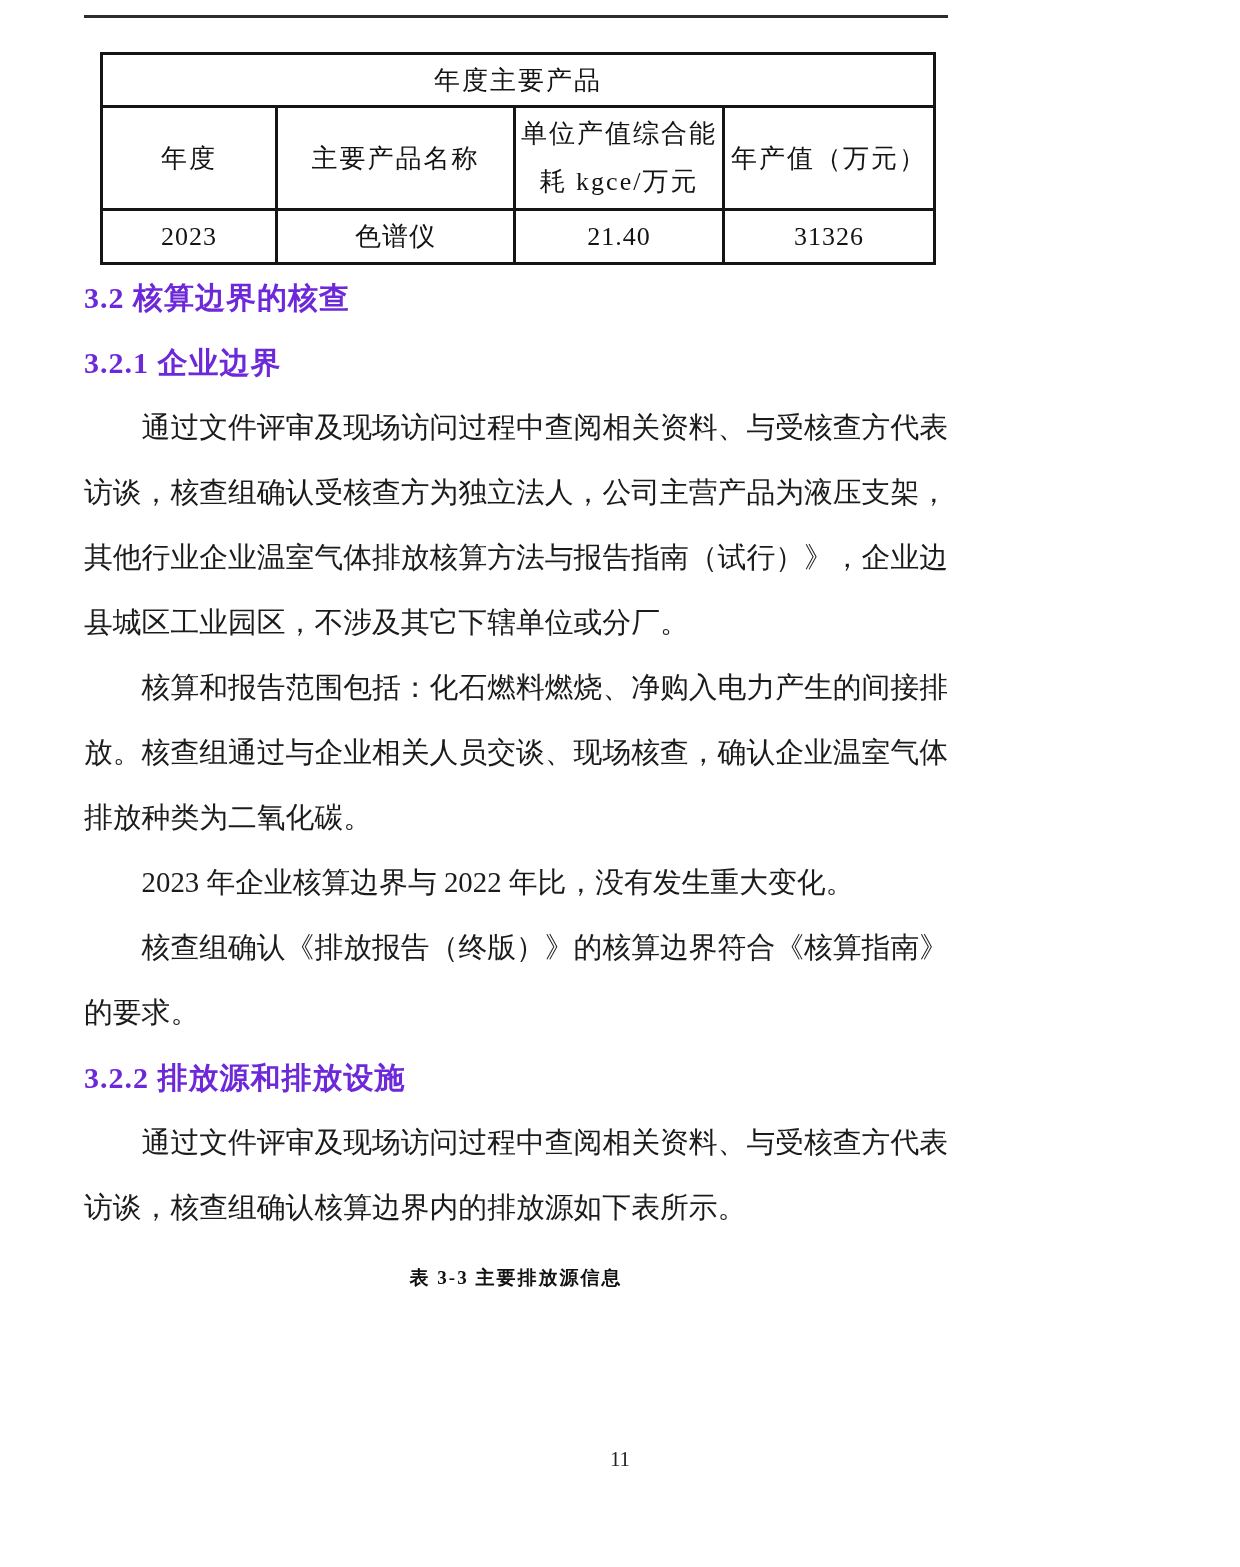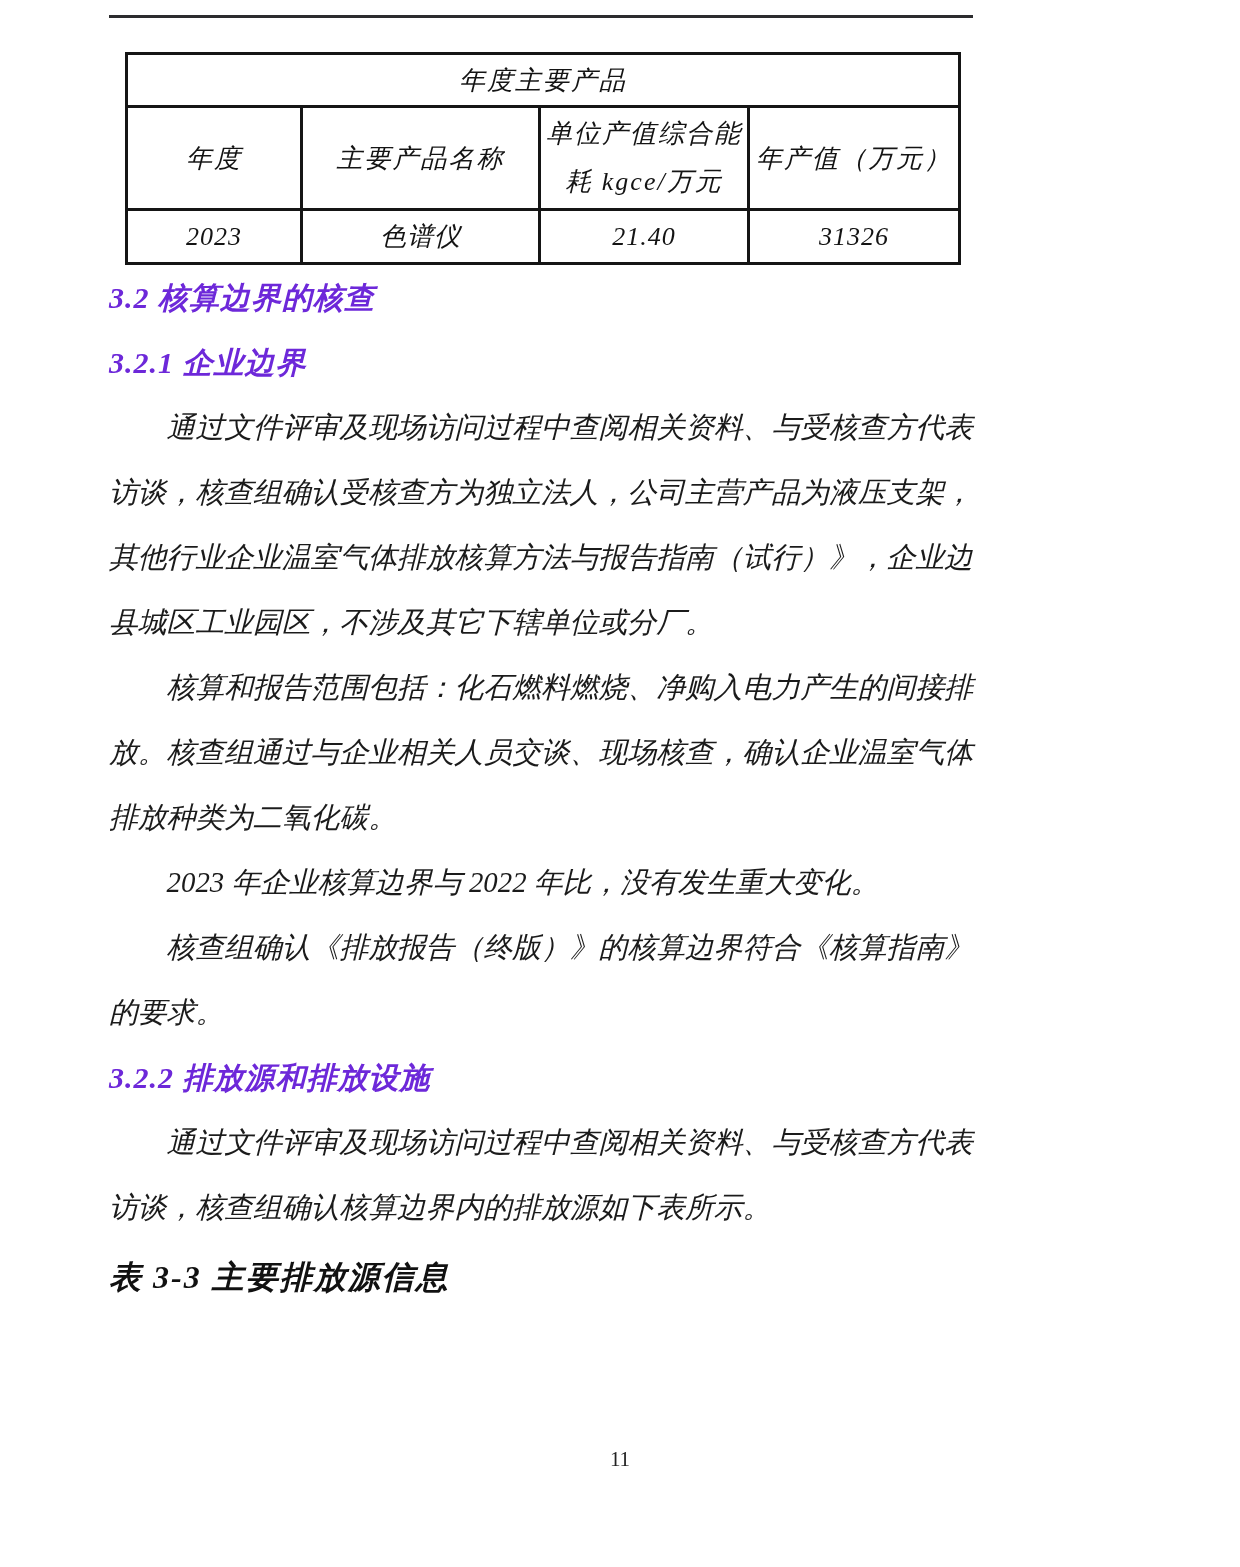--- a/index.html
+++ b/index.html
@@ -5,21 +5,21 @@
   html, body { margin: 0; padding: 0; background: #ffffff; }
   .page {
     position: relative;
     width: 1240px;
     height: 1567px;
     background: #ffffff;
     overflow: hidden;
     color: #1b1b1b;
     font-family: "Liberation Serif", "DejaVu Serif", serif;
   }
-  .content { margin-left: 109px; width: 864px; font-style: italic; }
+  .content { margin-left: 84px; width: 864px; }
   .top-rule { margin-top: 15px; height: 3px; background: #2c2c2e; }
 
   table.product {
     margin-left: 16px;
     margin-top: 34px;
     border-collapse: collapse;
     width: 833px;
     table-layout: fixed;
     font-size: 26px;
     color: #141414;
@@ -44,23 +44,24 @@
     color: #6d28d9;
   }
   .para { font-size: 28.8px; line-height: 65px; }
   .para .tline { text-align: justify; text-align-last: justify; }
   .para .tline.first { text-indent: 57.6px; }
   .para .tline.last { text-align-last: left; }
 
   .table-caption {
     margin-top: 5px;
     font-weight: bold;
-    font-size: 32px;
+    font-size: 19px;
     line-height: 65px;
     letter-spacing: 2px;
+    text-align: center;
     color: #111;
   }
   .page-number {
     position: absolute;
     left: 0;
     top: 1447px;
     width: 1240px;
     text-align: center;
     font-size: 21px;
     color: #222;

